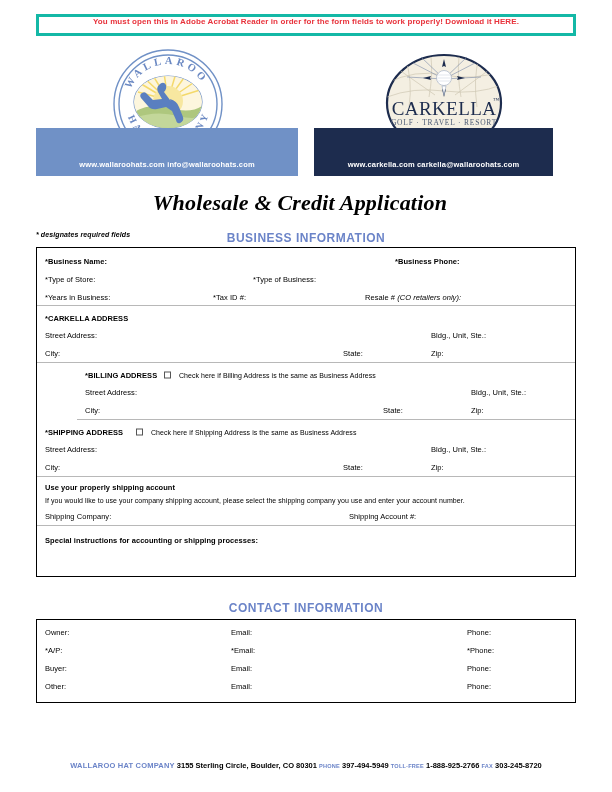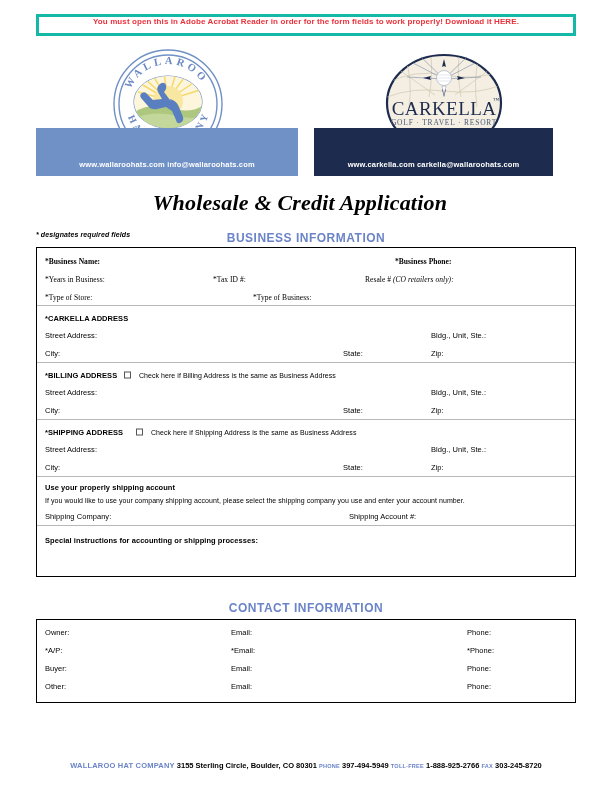--- a/index.html
+++ b/index.html
@@ -309,55 +309,55 @@
   </div>
 </div>
 
 <div class="doc-title">Wholesale &amp; Credit Application</div>
 
 <div class="required-note">* designates required fields</div>
 <div class="section-header sh-business">BUSINESS INFORMATION</div>
 
 <div class="form-box" id="business-box">
 
-  <div class="fs" style="height:58px;padding-top:4px;font-family:Liberation Serif, serif;">
+  <div class="fs" style="height:58px;padding-top:4px;">
     <div class="row">
       <span class="lbl b c1">*Business Name:</span>
       <span class="lbl b" style="left:358px;">*Business Phone:</span>
+    </div>
+    <div class="row">
+      <span class="lbl c1">*Type of Store:</span>
+      <span class="lbl" style="left:216px;">*Type of Business:</span>
     </div>
     <div class="row">
       <span class="lbl c1">*Years in Business:</span>
       <span class="lbl" style="left:176px;">*Tax ID #:</span>
       <span class="lbl" style="left:328px;">
         <span>Resale #</span>
         <span class="ital">(CO retailers only):</span>
       </span>
     </div>
-    <div class="row">
-      <span class="lbl c1">*Type of Store:</span>
-      <span class="lbl" style="left:216px;">*Type of Business:</span>
-    </div>
   </div>
 
   <div class="fs" style="height:57px;padding-top:3px;">
     <div class="row subhead">
       <span class="lbl b c1">*CARKELLA ADDRESS</span>
     </div>
     <div class="row">
       <span class="lbl c1">Street Address:</span>
       <span class="lbl" style="left:394px;">Bldg., Unit, Ste.:</span>
     </div>
     <div class="row">
       <span class="lbl c1">City:</span>
       <span class="lbl" style="left:306px;">State:</span>
       <span class="lbl" style="left:394px;">Zip:</span>
     </div>
   </div>
 
-  <div class="fs" style="height:57px;padding-top:3px;">
+  <div class="fs" style="height:57px;padding-top:3px;margin-left:40px;">
     <div class="row subhead">
       <span class="lbl b c1">*BILLING ADDRESS</span>
       <span class="cbox" style="left:87px;"></span>
       <span class="lbl small" style="left:102px;">Check here if Billing Address is the same as Business Address</span>
     </div>
     <div class="row">
       <span class="lbl c1">Street Address:</span>
       <span class="lbl" style="left:394px;">Bldg., Unit, Ste.:</span>
     </div>
     <div class="row">

